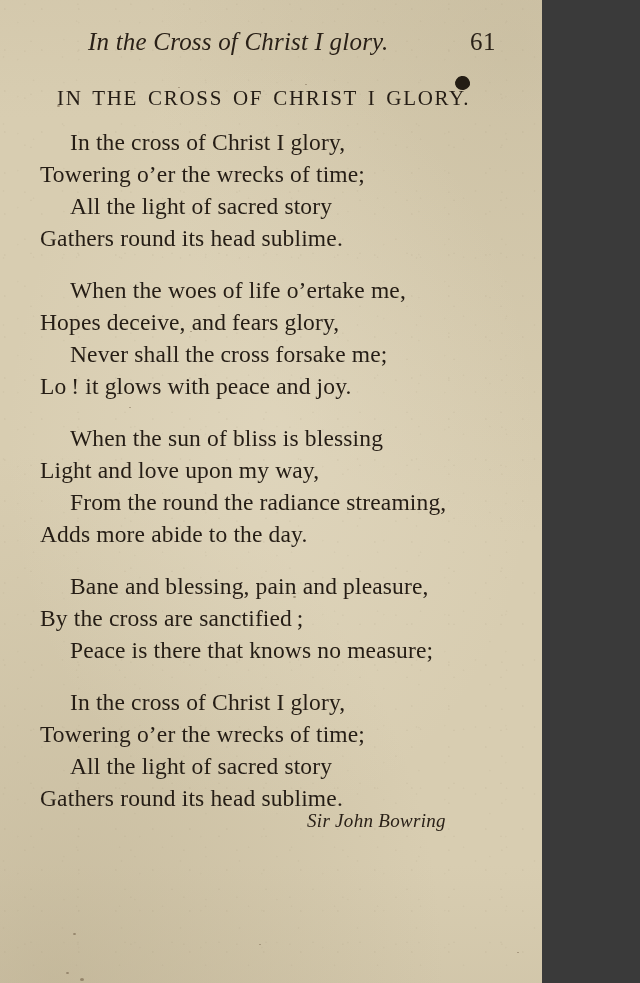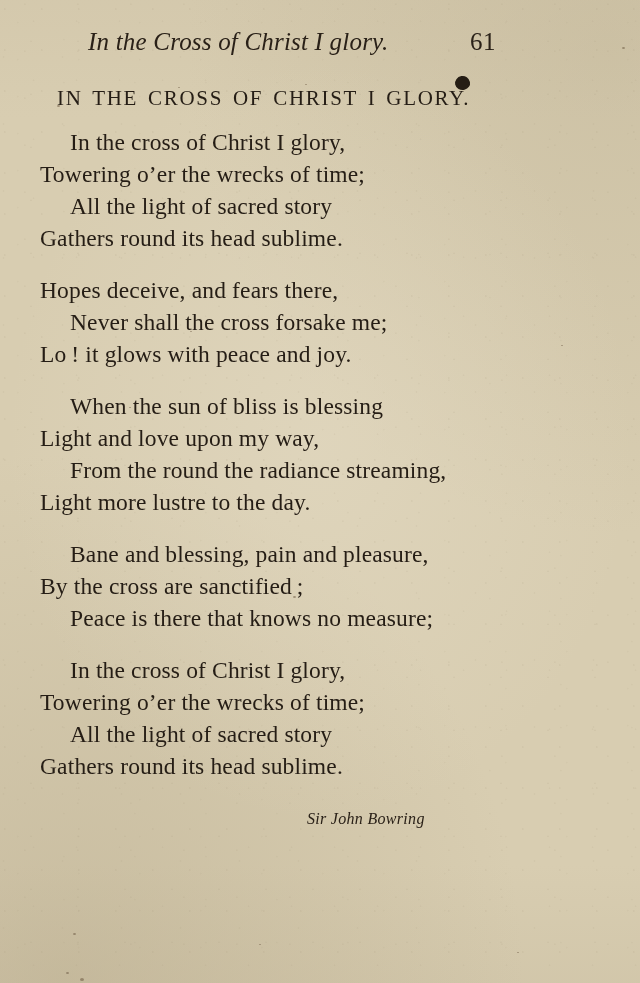--- a/index.html
+++ b/index.html
@@ -4,21 +4,21 @@
 <title>Hymn page scan</title>
 <style>
   html, body {
     margin: 0;
     padding: 0;
     background: #3a3a3a;
   }
 
   .page {
     position: relative;
-    width: 640px;
+    width: 542px;
     height: 983px;
     overflow: hidden;
     background-color: #d8cdb1;
     background-image:
       radial-gradient(ellipse 70% 55% at 50% 45%, rgba(228,219,196,0.55) 0%, rgba(228,219,196,0.0) 70%),
       radial-gradient(ellipse 120% 90% at 10% 100%, rgba(176,163,133,0.40) 0%, rgba(176,163,133,0) 60%),
       radial-gradient(ellipse 120% 90% at 95% 5%, rgba(180,168,138,0.30) 0%, rgba(180,168,138,0) 55%),
       linear-gradient(180deg, rgba(205,193,165,0.35) 0%, rgba(216,205,177,0) 12%, rgba(216,205,177,0) 88%, rgba(199,187,158,0.35) 100%);
     font-family: "Liberation Serif", "DejaVu Serif", serif;
     color: #241c14;
@@ -112,21 +112,21 @@
     letter-spacing: 0.15px;
   }
   .line.flush  { padding-left: 70px; }
   .line.indent { padding-left: 40px; }
 
   .attribution {
     position: absolute;
     left: 307px;
     top: 810px;
     font-style: italic;
-    font-size: 16px;
+    font-size: 19px;
     letter-spacing: 0.3px;
     color: #2a2118;
     white-space: nowrap;
   }
 
   
   .speck {
     position: absolute;
     background: #6b5a42;
     border-radius: 50%;
@@ -150,29 +150,30 @@
   <div class="ink-blot"></div>
 
   <div class="verses">
       <div class="stanza">
         <div class="line flush">In the cross of Christ I glory,</div>
         <div class="line indent">Towering o’er the wrecks of time;</div>
         <div class="line flush">All the light of sacred story</div>
         <div class="line indent">Gathers round its head sublime.</div>
       </div>
       <div class="stanza">
-        <div class="line indent">Hopes deceive, and fears there,</div>
+        <div class="line flush">When the woes of life o’ertake me,</div>
+        <div class="line indent">Hopes deceive, and fears glory,</div>
         <div class="line flush">Never shall the cross forsake me;</div>
         <div class="line indent">Lo ! it glows with peace and joy.</div>
       </div>
       <div class="stanza">
         <div class="line flush">When the sun of bliss is blessing</div>
         <div class="line indent">Light and love upon my way,</div>
         <div class="line flush">From the round the radiance streaming,</div>
-        <div class="line indent">Light more lustre to the day.</div>
+        <div class="line indent">Adds more abide to the day.</div>
       </div>
       <div class="stanza">
         <div class="line flush">Bane and blessing, pain and pleasure,</div>
         <div class="line indent">By the cross are sanctified ;</div>
         <div class="line flush">Peace is there that knows no measure;</div>
       </div>
       <div class="stanza">
         <div class="line flush">In the cross of Christ I glory,</div>
         <div class="line indent">Towering o’er the wrecks of time;</div>
         <div class="line flush">All the light of sacred story</div>

